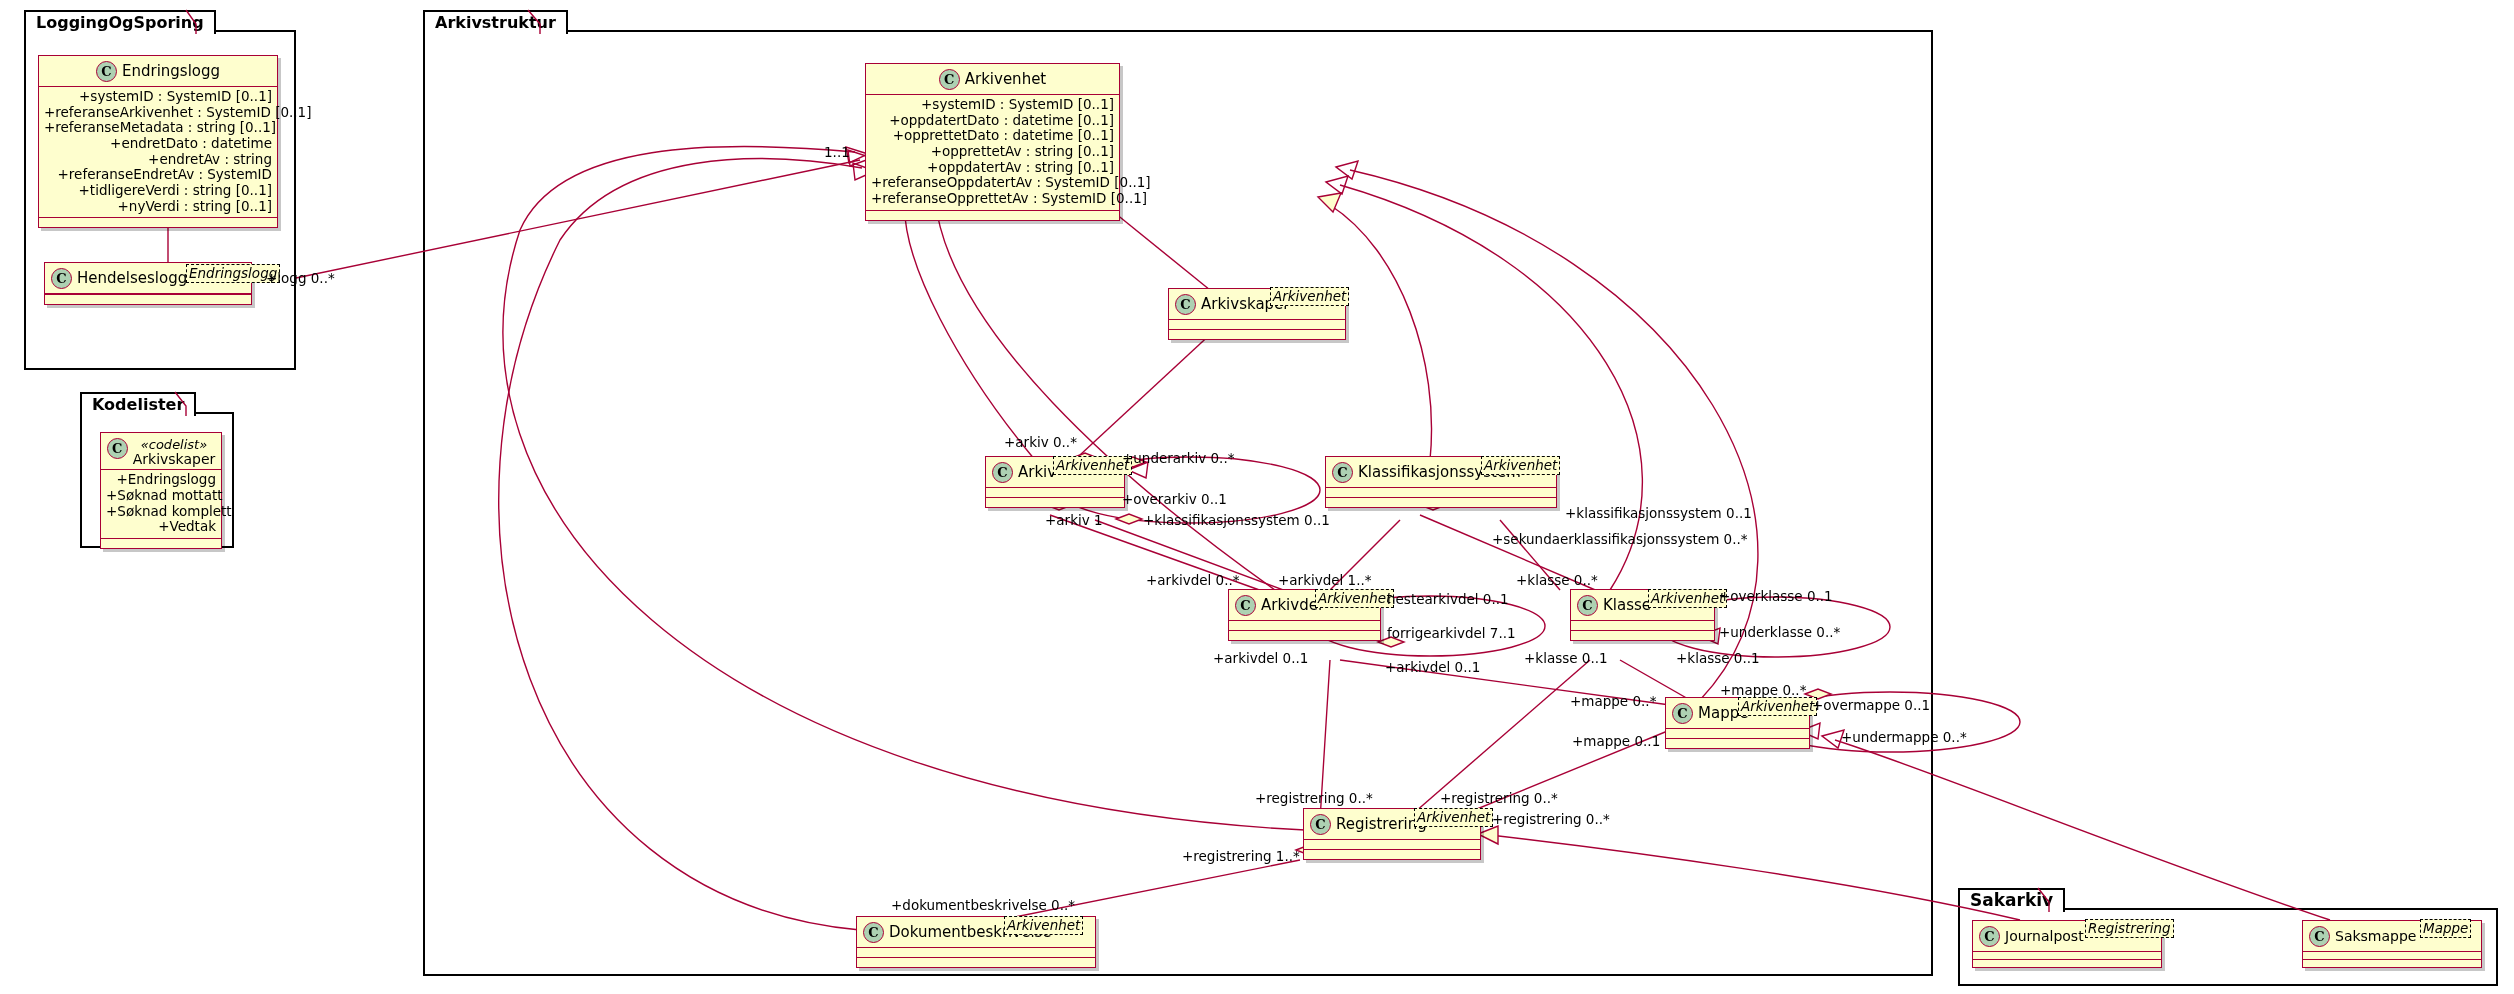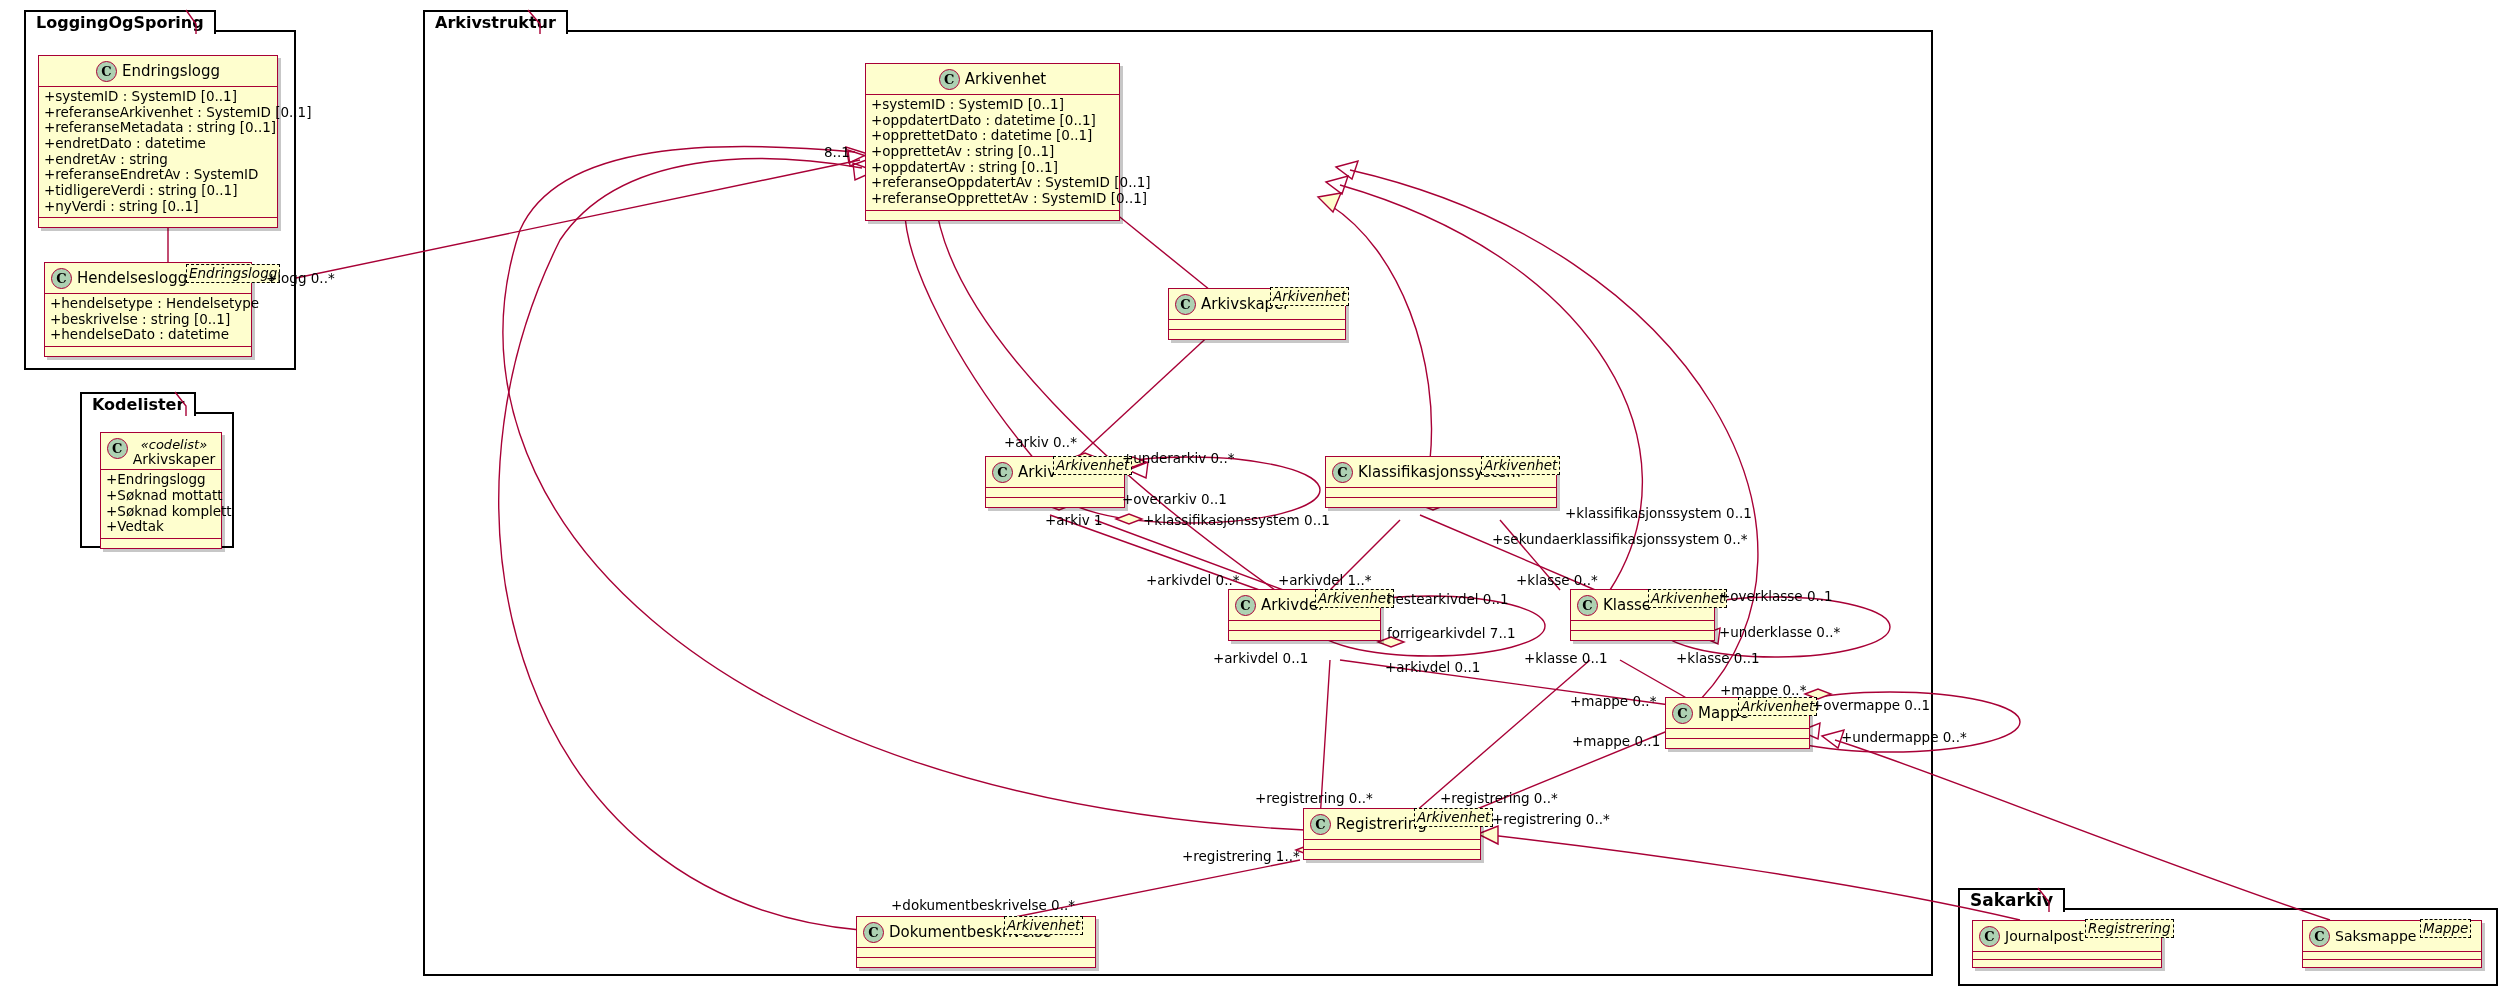--- a/index.html
+++ b/index.html
@@ -24,21 +24,21 @@
   .cls-head{display:flex;align-items:center;justify-content:center;
             position:relative;padding:3px 6px;min-height:24px;}
   .cls-circle{width:19px;height:19px;border-radius:50%;
               background:#ADD1B2;border:1.5px solid #A80036;
               color:#000;font-weight:bold;font-size:13px;
               display:flex;align-items:center;justify-content:center;
               flex:0 0 auto;margin-right:5px;font-family:"DejaVu Serif",serif;}
   .cls-name{font-size:15px;color:#000;white-space:nowrap;}
   .stereo{font-size:13px;color:#000;font-style:italic;text-align:center;line-height:1.05;}
   .cls-sep{border-top:1.5px solid #A80036;}
-  .cls-attrs{padding:2px 5px 3px 5px;}
+  .cls-attrs{padding:2px 5px 3px 5px;text-align:right;}
   .attr{font-size:13.5px;color:#000;white-space:nowrap;line-height:1.16;}
   .cls-empty{height:9px;}
   .cls-empty2{height:9px;}
 
   
   .inh{position:absolute;box-sizing:border-box;
        border:1px dashed #000;background:#FEFECE;
        font-style:italic;font-size:13.5px;color:#000;
        padding:0 2px;white-space:nowrap;line-height:1.25;z-index:21;}
 
@@ -220,25 +220,20 @@
     <div class="cls-sep"></div>
     <div class="cls-empty"></div>
   </div>
 
   <div class="cls" style="left:44px;top:262px;width:208px;">
     <div class="cls-head" style="justify-content:flex-start;">
       <span class="cls-circle">C</span>
       <span class="cls-name">Hendelseslogg</span>
     </div>
     <div class="cls-sep"></div>
-    <div class="cls-attrs">
-      <div class="attr">+hendelsetype : Hendelsetype</div>
-      <div class="attr">+beskrivelse : string [0..1]</div>
-      <div class="attr">+hendelseDato : datetime</div>
-    </div>
     <div class="cls-sep"></div>
     <div class="cls-empty"></div>
   </div>
   <div class="inh" style="left:186px;top:264px;">Endringslogg</div>
 
   <div class="cls" style="left:100px;top:432px;width:122px;">
     <div class="cls-head" style="align-items:flex-start;padding-top:5px;">
       <span class="cls-circle">C</span>
       <span class="stereo">
         <span>«codelist»</span><br>
@@ -389,21 +384,21 @@
       <span class="cls-name" style="font-size:14px;">Saksmappe</span>
     </div>
     <div class="cls-sep"></div>
     <div class="cls-empty2" style="height:7px;"></div>
     <div class="cls-sep"></div>
     <div class="cls-empty" style="height:7px;"></div>
   </div>
   <div class="inh" style="left:2420px;top:919px;">Mappe</div>
 
   <div class="lbl" style="left:266px;top:270px;">+logg 0..*</div>
-  <div class="lbl" style="left:824px;top:144px;">8..1</div>
+  <div class="lbl" style="left:824px;top:144px;">1..1</div>
 
   <div class="lbl" style="left:1004px;top:434px;">+arkiv 0..*</div>
   <div class="lbl" style="left:1122px;top:450px;">+underarkiv 0..*</div>
   <div class="lbl" style="left:1122px;top:491px;">+overarkiv 0..1</div>
   <div class="lbl" style="left:1045px;top:512px;">+arkiv 1</div>
   <div class="lbl" style="left:1143px;top:512px;">+klassifikasjonssystem 0..1</div>
 
   <div class="lbl" style="left:1565px;top:505px;">+klassifikasjonssystem 0..1</div>
   <div class="lbl" style="left:1492px;top:531px;">+sekundaerklassifikasjonssystem 0..*</div>
 

